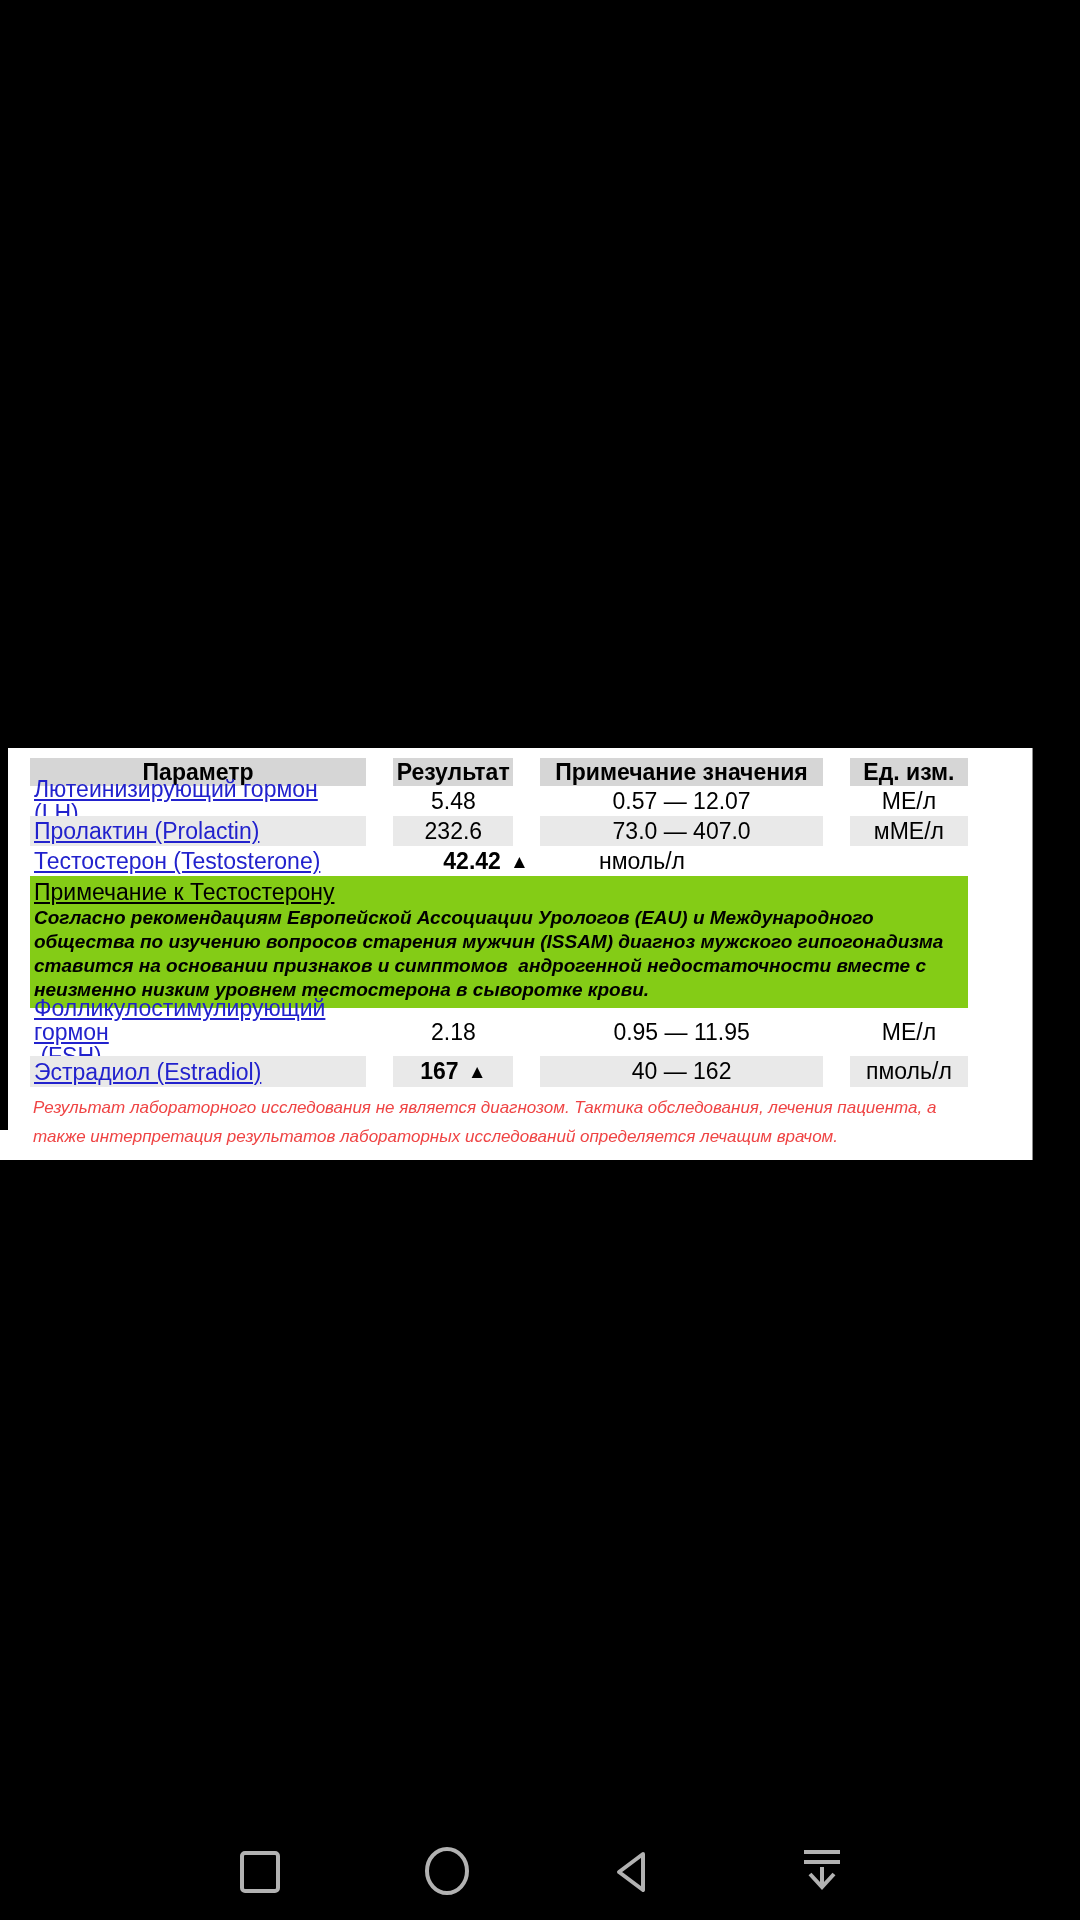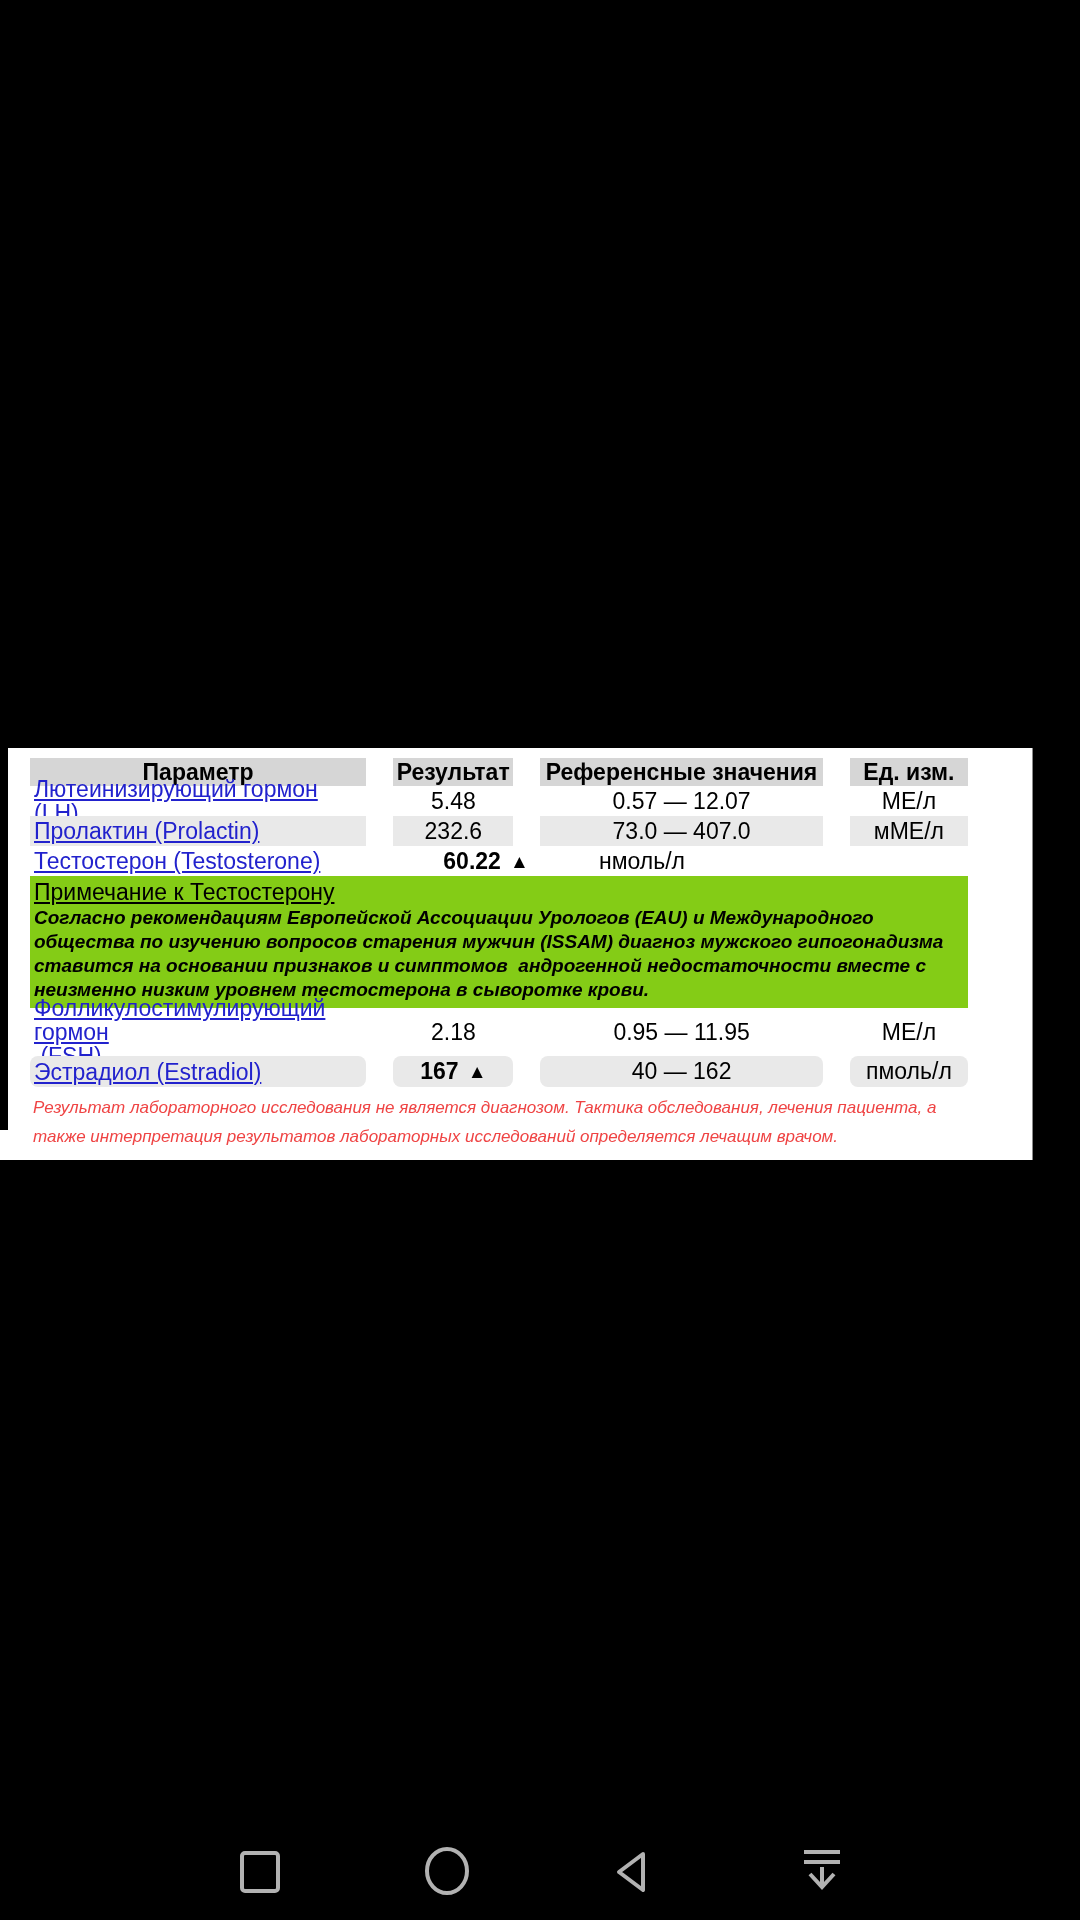--- a/index.html
+++ b/index.html
@@ -16,21 +16,21 @@
   .c{display:flex;align-items:center;justify-content:center;box-sizing:border-box;background:#fff;}
   .c1{width:364px;justify-content:flex-start;padding-left:4px;}
   .c2{width:130px;}
   .c3{width:306px;}
   .c4{width:128px;}
   .thead .c{background:#d6d6d6;font-weight:bold;justify-content:center;height:28px;}
   .thead .c1{padding-left:0;}
   .trow.data .c{height:30px;}
   .trow.shade .c{background:#e9e9e9;}
   .trow.fsh .c{height:48px;}
-  .trow.last .c{height:31px;border-radius:8px;}
+  .trow.last .c{height:31px;}
   .plink{color:#2222cd;text-decoration:underline;white-space:pre-line;line-height:24px;cursor:pointer;}
   .res-strong{font-weight:bold;}
   .flag{margin-left:9px;font-size:19px;line-height:19px;}
 
   .note{background:#84cc16;padding:3px 8px 6px 4px;box-sizing:border-box;width:938px;}
   .note-title{font-size:23px;line-height:27px;text-decoration:underline;}
   .note-body{font-style:italic;font-size:19px;line-height:24px;max-width:912px;white-space:pre-wrap;font-weight:bold;}
 
   .disclaimer{position:absolute;left:25px;top:345px;width:945px;
               font-style:italic;font-size:17px;line-height:29px;color:#ef4444;}
@@ -45,21 +45,21 @@
 </style>
 </head>
 <body>
 
 <div class="page">
   <div class="table">
 
     <div class="trow thead">
       <div class="c c1">Параметр</div>
       <div class="c c2">Результат</div>
-      <div class="c c3">Референсные значения</div>
+      <div class="c c3">Примечание значения</div>
       <div class="c c4">Ед. изм.</div>
     </div>
 
     <div class="trow data">
       <div class="c c1">
           <a class="plink">Лютеинизирующий гормон (LH)</a>
         </div>
       <div class="c c2">5.48</div>
       <div class="c c3">0.57 — 12.07</div>
       <div class="c c4">МЕ/л</div>
@@ -72,21 +72,21 @@
       <div class="c c2">232.6</div>
       <div class="c c3">73.0 — 407.0</div>
       <div class="c c4">мМЕ/л</div>
     </div>
 
     <div class="trow data">
       <div class="c c1">
           <a class="plink">Тестостерон (Testosterone)</a>
         </div>
       <div class="c c2">
-        <span class="res-strong">60.22</span>
+        <span class="res-strong">42.42</span>
         <span class="flag">▲</span>
       </div>
       <div class="c c4">нмоль/л</div>
     </div>
 
     <div class="note">
       <div class="note-title">Примечание к Тестостерону</div>
       <div class="note-body">Согласно рекомендациям Европейской Ассоциации Урологов (EAU) и Международного общества по изучению вопросов старения мужчин (ISSAM) диагноз мужского гипогонадизма ставится на основании признаков и симптомов  андрогенной недостаточности вместе с неизменно низким уровнем тестостерона в сыворотке крови.</div>
     </div>
 

